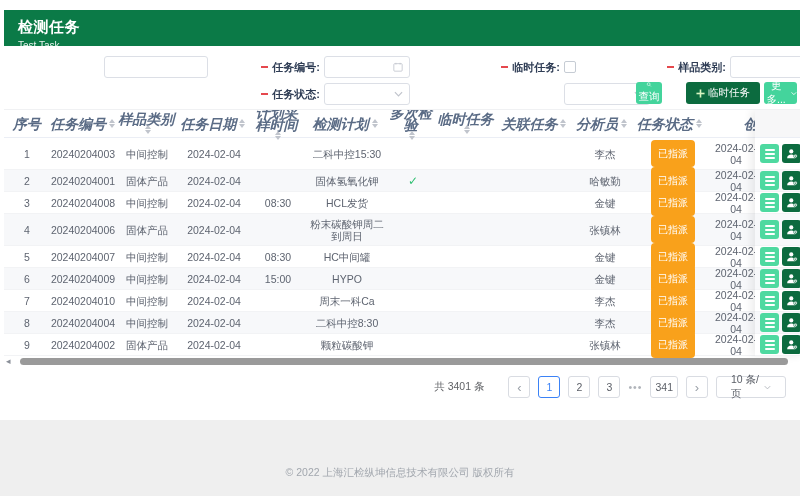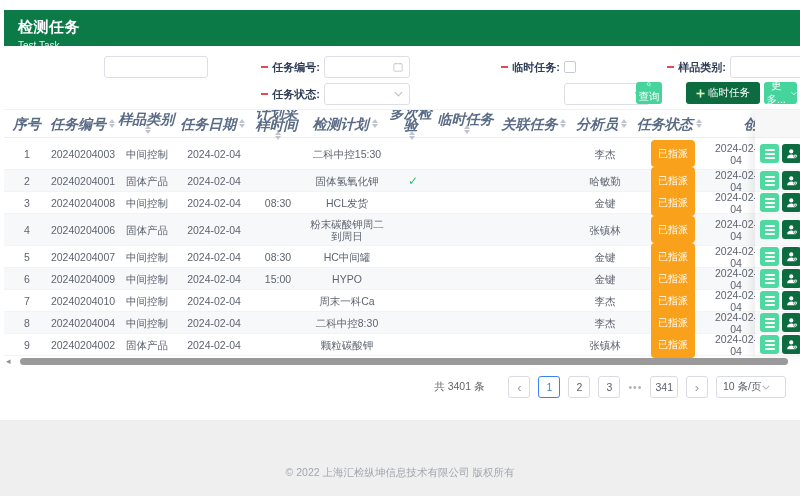--- a/index.html
+++ b/index.html
@@ -81,21 +81,21 @@
   .pagination { height:40px; display:flex; align-items:center; justify-content:flex-end;
     gap:8px; padding-right:14px; background:#fff; }
   .pg-total { font-size:10.5px; color:#606266; margin-right:16px; }
   .pg-btn { min-width:22px; height:22px; border:1px solid #d9dce2; border-radius:3px;
     background:#fff; font-size:10.5px; color:#5a5e66; display:flex; align-items:center;
     justify-content:center; cursor:pointer; padding:0 4px; font-family:inherit; }
   .pg-btn.active { border-color:#3b82f6; color:#3b82f6; }
   .pg-arrow { color:#9aa0a8; font-size:13px; }
   .pg-dots { font-size:10.5px; color:#b0b4ba; letter-spacing:1px; }
   .pg-size { width:70px; height:22px; border:1px solid #d9dce2; border-radius:3px;
-    display:flex; align-items:center; padding:0 6px;
+    display:flex; align-items:center; padding:0 14px;
     font-size:10.5px; color:#5a5e66; background:#fff; cursor:pointer; }
 
   
   .footerarea { position:absolute; left:0; right:0; bottom:0; height:76px; background:#efefef; }
   .copyright { text-align:center; padding-top:46px; font-size:10.5px; color:#a2a7ae; }
 </style>
 </head>
 <body>
 
 <div class="stage">

